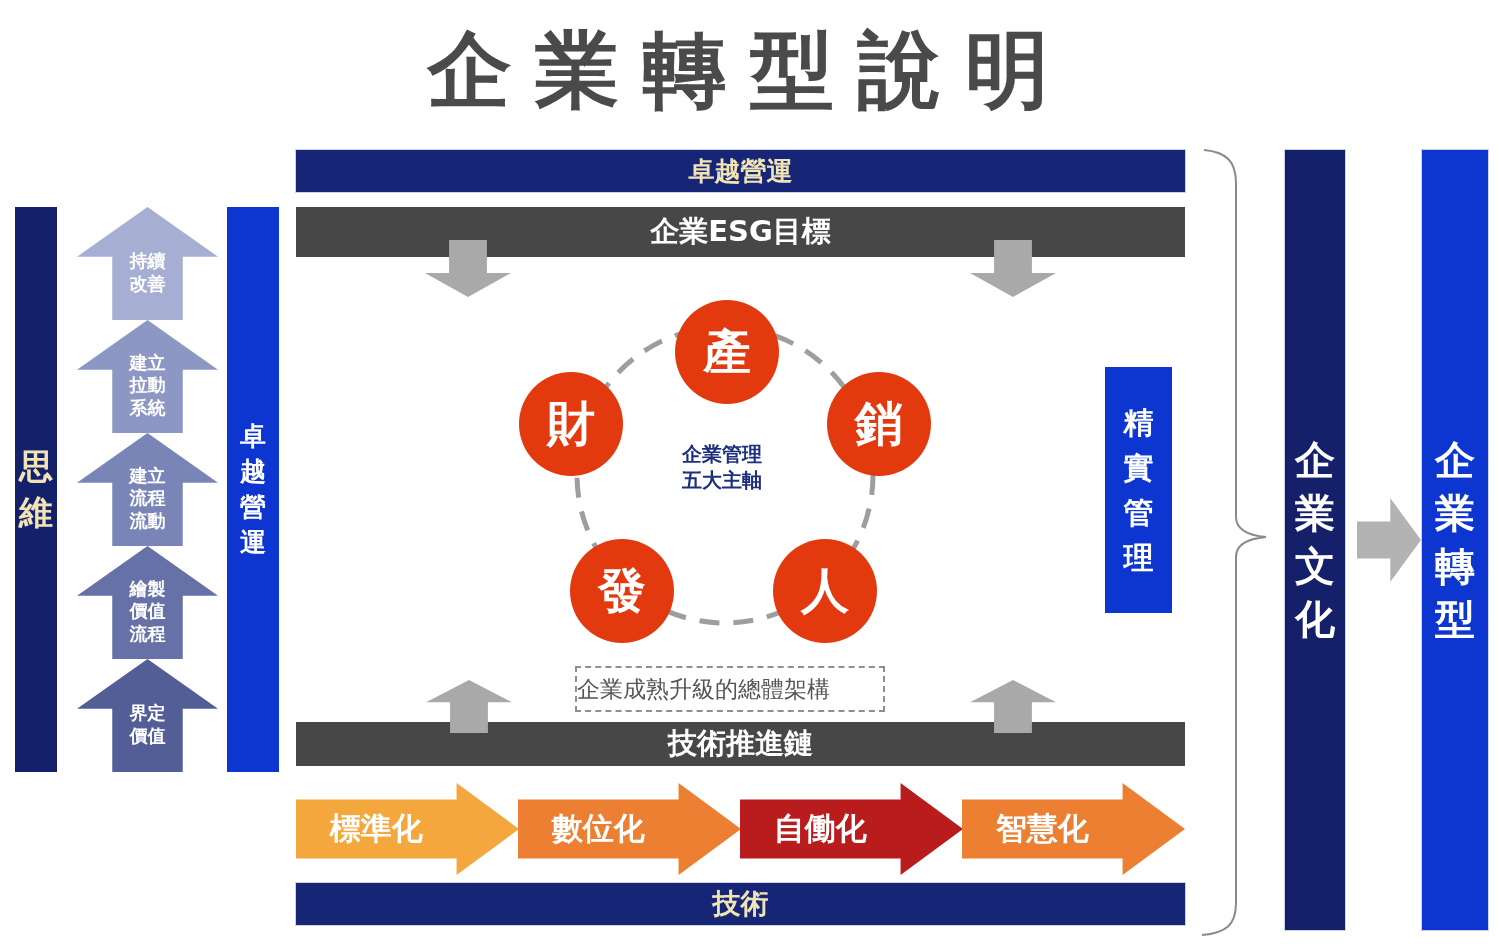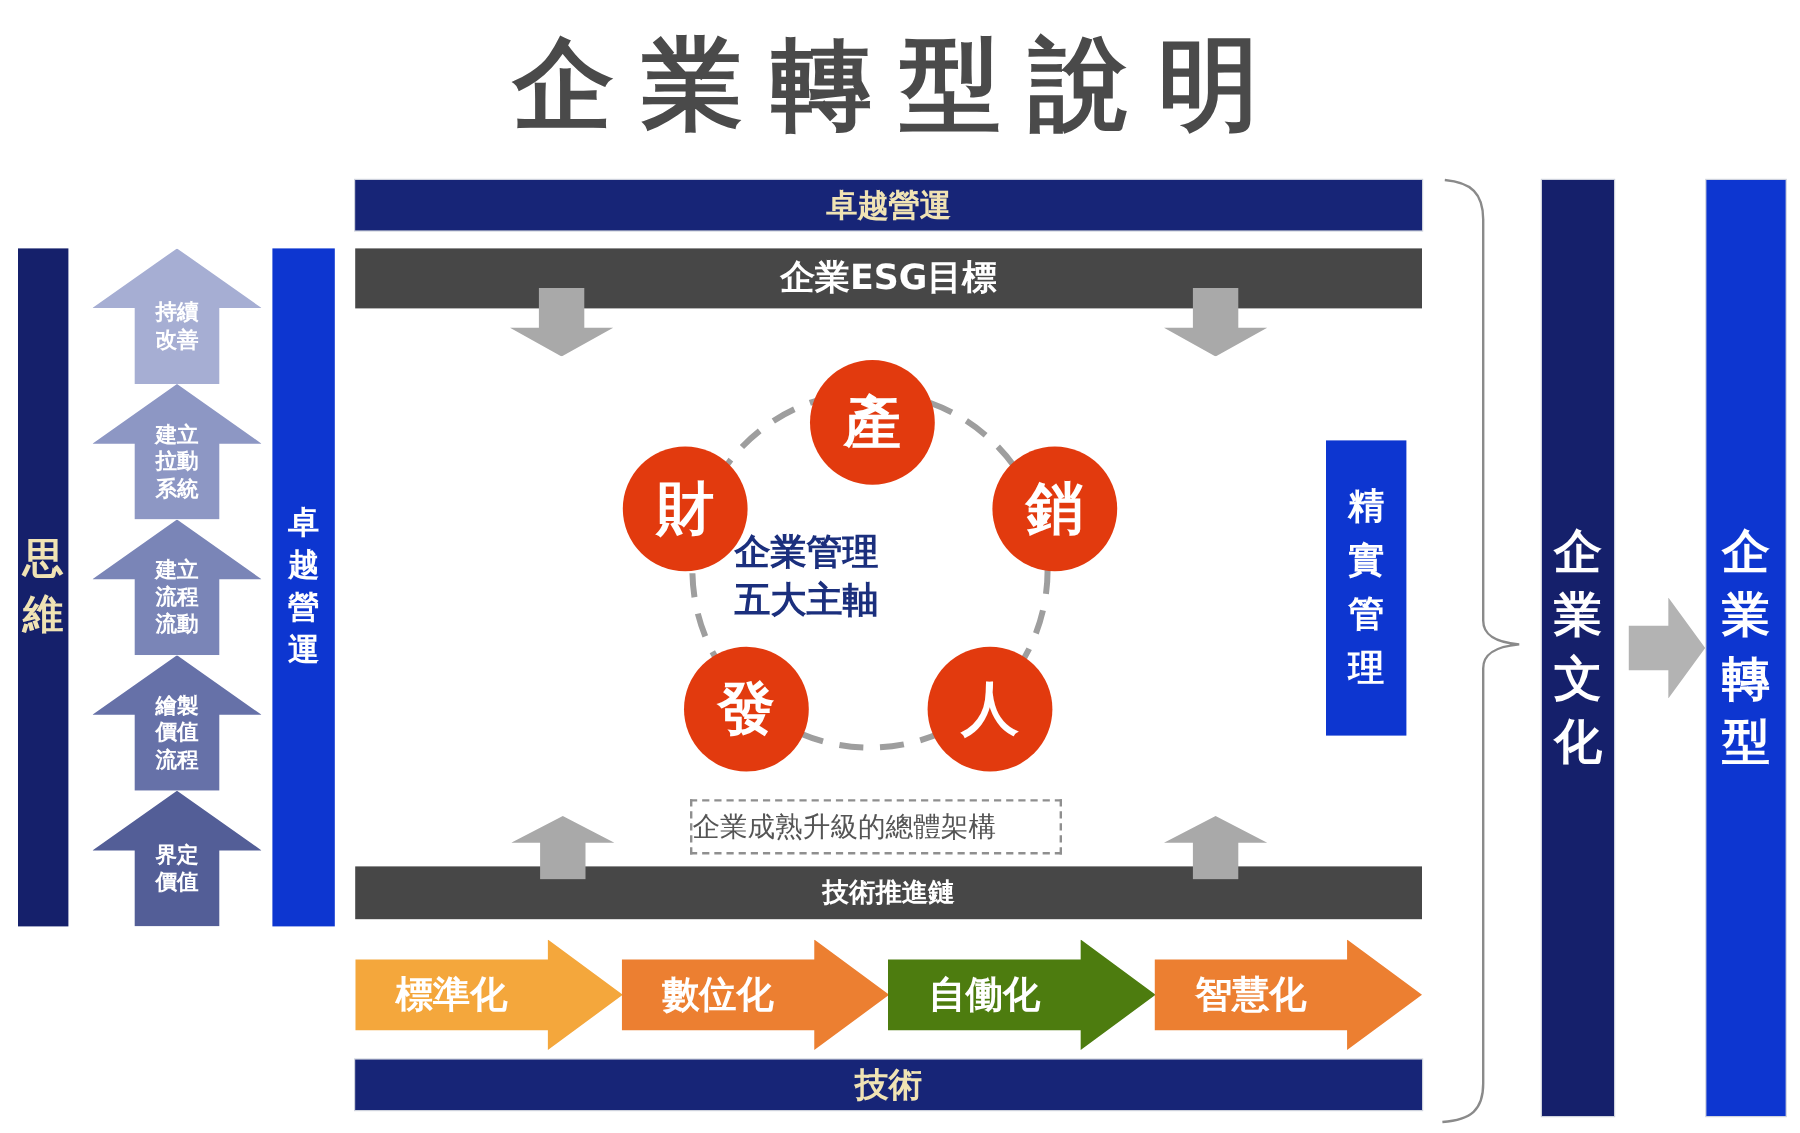--- a/index.html
+++ b/index.html
@@ -23,21 +23,21 @@
         line-height:1.25; text-align:center; white-space:pre-line; }
   .gray-down-arrow { clip-path:polygon(28% 0, 72% 0, 72% 58%, 100% 58%, 50% 100%, 0 58%, 28% 58%); z-index:3; }
   .gray-up-arrow { clip-path:polygon(50% 0, 100% 42%, 72% 42%, 72% 100%, 28% 100%, 28% 42%, 0 42%); z-index:3; }
   .gray-right-arrow { clip-path:polygon(0 28%, 52% 28%, 52% 0, 100% 50%, 52% 100%, 52% 72%, 0 72%); }
   .tech-arrow { clip-path:polygon(0 18%, 72% 18%, 72% 0, 100% 50%, 72% 100%, 72% 82%, 0 82%); }
   .tech-arrow .tech-arrow-label { position:absolute; inset:0; display:flex; align-items:center; justify-content:center;
         padding-right:28%; box-sizing:border-box; color:#ffffff; font-weight:700; font-size:31px; }
 
   .red-circle { border-radius:50%; display:flex; align-items:center; justify-content:center;
         color:#ffffff; font-weight:700; font-size:48px; z-index:2; }
-  .center-label { text-align:left; font-weight:700; font-size:30px; line-height:1.32;
+  .center-label { text-align:center; font-weight:700; font-size:20px; line-height:1.32;
         color:#1b2f7d; white-space:pre-line; }
   .maturity-box { display:flex; align-items:center; border:2px dashed #8f8f8f;
         color:#555555; font-size:23px; background:#ffffff; box-sizing:border-box; }
   .z1 { z-index:1; }
 </style>
 </head>
 <body>
 
 <div class="canvas">
 
@@ -113,31 +113,31 @@
     <span>企業成熟升級的總體架構</span>
   </div>
 
   <div class="abs vbar" style="left: 1105px; top: 367px; width: 67px; height: 246px; background-color: rgb(13, 54, 208);">
     <div class="vtext white" style="font-size:30px;width:30px;line-height:1.5;">精實管理</div>
   </div>
 
   <div class="abs gray-up-arrow" style="left: 426px; top: 680px; width: 86px; height: 53px; background-color: rgb(169, 169, 169);"></div>
   <div class="abs gray-up-arrow" style="left: 970px; top: 680px; width: 86px; height: 53px; background-color: rgb(169, 169, 169);"></div>
 
-  <div class="abs hbar white z1" style="left: 296px; top: 722px; width: 889px; height: 44px; font-size: 22px; background-color: rgb(71, 71, 71);">
+  <div class="abs hbar white z1" style="left: 296px; top: 722px; width: 889px; height: 44px; font-size: 29px; background-color: rgb(71, 71, 71);">
     <span>技術推進鏈</span>
   </div>
 
   <div class="abs tech-arrow" style="left: 296px; top: 783px; width: 223px; height: 92px; background-color: rgb(244, 167, 60);">
     <div class="tech-arrow-label">標準化</div>
   </div>
   <div class="abs tech-arrow" style="left: 518px; top: 783px; width: 223px; height: 92px; background-color: rgb(236, 127, 49);">
     <div class="tech-arrow-label">數位化</div>
   </div>
-  <div class="abs tech-arrow" style="left: 740px; top: 783px; width: 223px; height: 92px; background-color: #4d7c0f;">
+  <div class="abs tech-arrow" style="left: 740px; top: 783px; width: 223px; height: 92px; background-color: #b91c1c;">
     <div class="tech-arrow-label">自働化</div>
   </div>
   <div class="abs tech-arrow" style="left: 962px; top: 783px; width: 223px; height: 92px; background-color: rgb(236, 127, 49);">
     <div class="tech-arrow-label">智慧化</div>
   </div>
 
   <div class="abs hbar cream thin-border" style="left: 296px; top: 883px; width: 889px; height: 42px; font-size: 28px; background-color: rgb(23, 37, 119);">
     <span>技術</span>
   </div>
 

